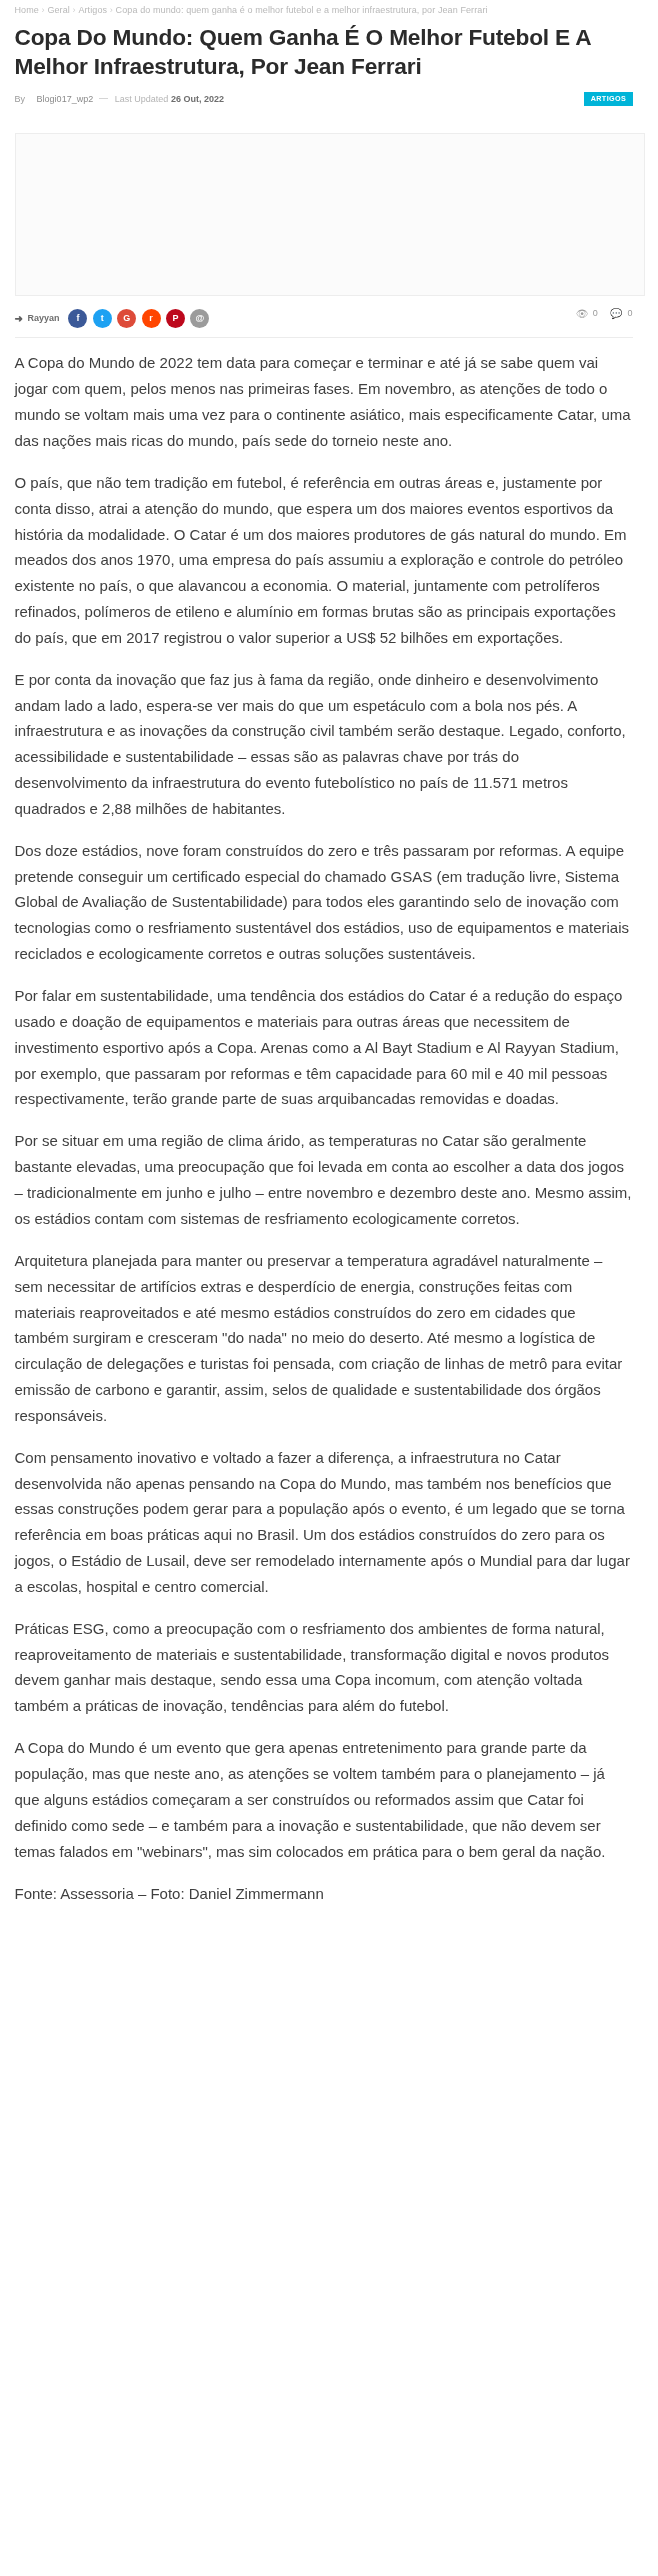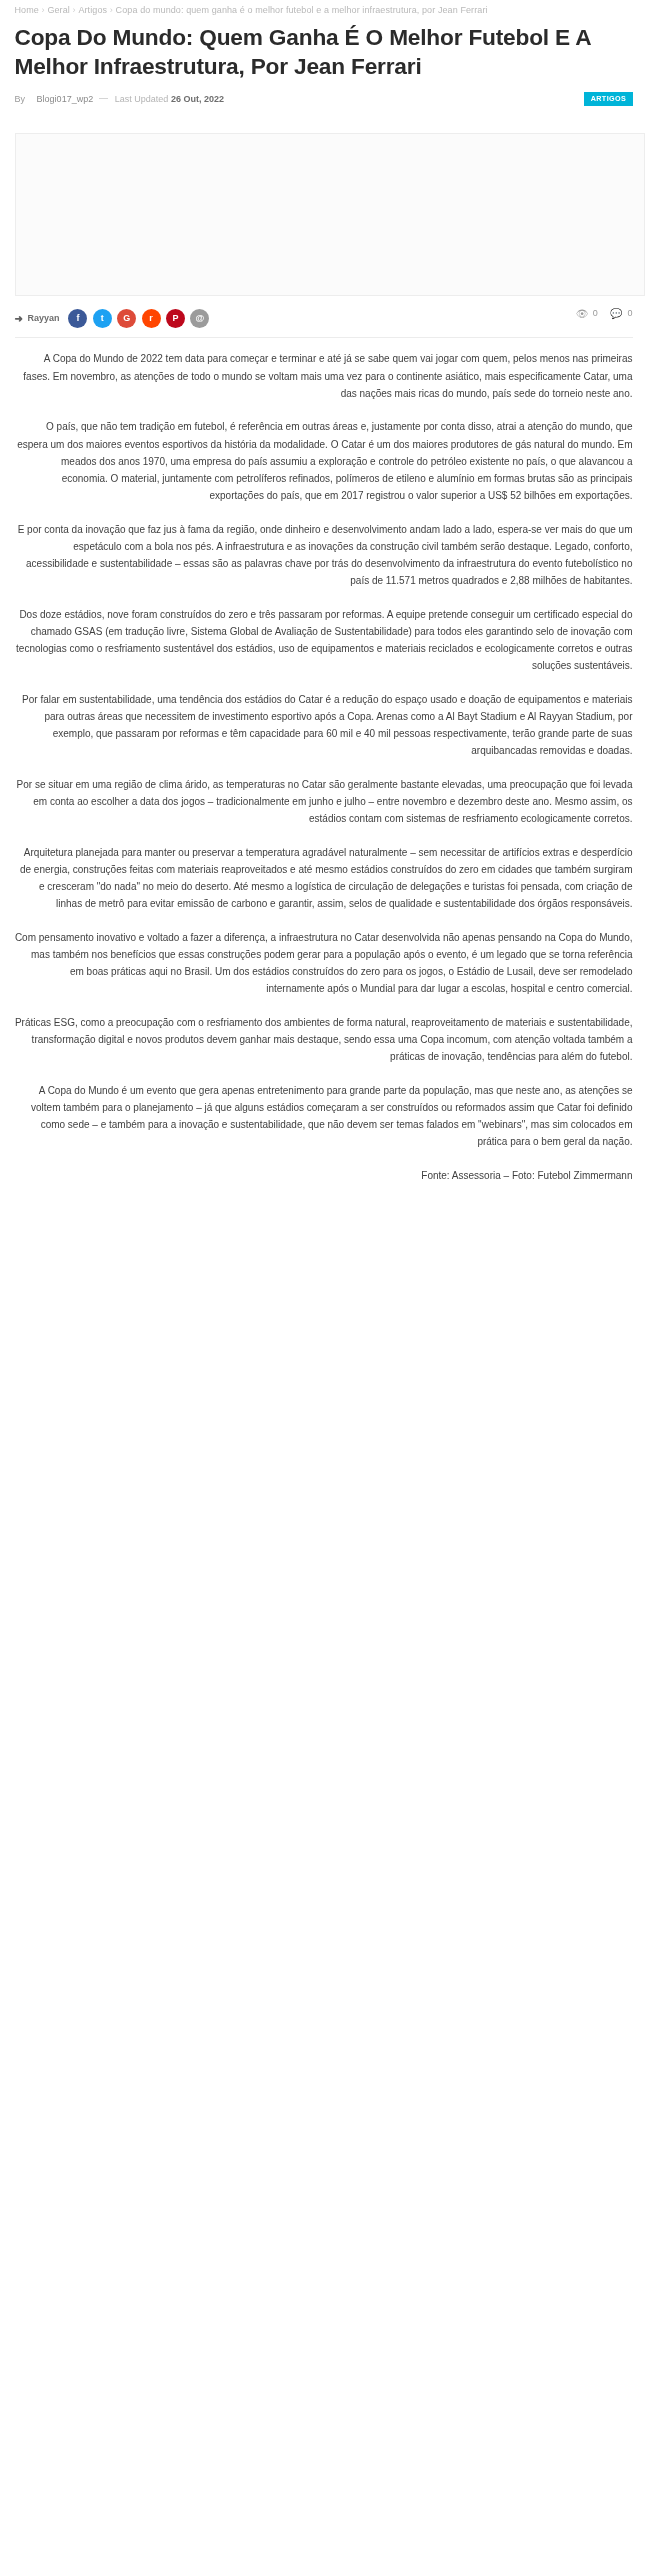--- a/index.html
+++ b/index.html
@@ -145,25 +145,25 @@
     align-items: center;
     margin-left: 12.7px;
   }
   .counts .c-item .g {
     margin-right: 4.5px;
     color: #9a9a9a;
     font-size: 10px;
   }
   
   .content p {
-    font-size: 10px;
+    font-size: 15px;
     line-height: 1.72;
     color: #3f3f3f;
     margin: 0 0 16.3px 0;
-    text-align: right;
+    text-align: left;
   }
   .content p.small-note {
     margin-bottom: 9px;
   }
 </style>
 </head>
 <body>
 
 <div class="page">
 
@@ -226,17 +226,17 @@
     <p>A Copa do Mundo de 2022 tem data para começar e terminar e até já se sabe quem vai jogar com quem, pelos menos nas primeiras fases. Em novembro, as atenções de todo o mundo se voltam mais uma vez para o continente asiático, mais especificamente Catar, uma das nações mais ricas do mundo, país sede do torneio neste ano.</p>
     <p>O país, que não tem tradição em futebol, é referência em outras áreas e, justamente por conta disso, atrai a atenção do mundo, que espera um dos maiores eventos esportivos da história da modalidade. O Catar é um dos maiores produtores de gás natural do mundo. Em meados dos anos 1970, uma empresa do país assumiu a exploração e controle do petróleo existente no país, o que alavancou a economia. O material, juntamente com petrolíferos refinados, polímeros de etileno e alumínio em formas brutas são as principais exportações do país, que em 2017 registrou o valor superior a US$ 52 bilhões em exportações.</p>
     <p>E por conta da inovação que faz jus à fama da região, onde dinheiro e desenvolvimento andam lado a lado, espera-se ver mais do que um espetáculo com a bola nos pés. A infraestrutura e as inovações da construção civil também serão destaque. Legado, conforto, acessibilidade e sustentabilidade – essas são as palavras chave por trás do desenvolvimento da infraestrutura do evento futebolístico no país de 11.571 metros quadrados e 2,88 milhões de habitantes.</p>
     <p>Dos doze estádios, nove foram construídos do zero e três passaram por reformas. A equipe pretende conseguir um certificado especial do chamado GSAS (em tradução livre, Sistema Global de Avaliação de Sustentabilidade) para todos eles garantindo selo de inovação com tecnologias como o resfriamento sustentável dos estádios, uso de equipamentos e materiais reciclados e ecologicamente corretos e outras soluções sustentáveis.</p>
     <p>Por falar em sustentabilidade, uma tendência dos estádios do Catar é a redução do espaço usado e doação de equipamentos e materiais para outras áreas que necessitem de investimento esportivo após a Copa. Arenas como a Al Bayt Stadium e Al Rayyan Stadium, por exemplo, que passaram por reformas e têm capacidade para 60 mil e 40 mil pessoas respectivamente, terão grande parte de suas arquibancadas removidas e doadas.</p>
     <p>Por se situar em uma região de clima árido, as temperaturas no Catar são geralmente bastante elevadas, uma preocupação que foi levada em conta ao escolher a data dos jogos – tradicionalmente em junho e julho – entre novembro e dezembro deste ano. Mesmo assim, os estádios contam com sistemas de resfriamento ecologicamente corretos.</p>
     <p>Arquitetura planejada para manter ou preservar a temperatura agradável naturalmente – sem necessitar de artifícios extras e desperdício de energia, construções feitas com materiais reaproveitados e até mesmo estádios construídos do zero em cidades que também surgiram e cresceram "do nada" no meio do deserto. Até mesmo a logística de circulação de delegações e turistas foi pensada, com criação de linhas de metrô para evitar emissão de carbono e garantir, assim, selos de qualidade e sustentabilidade dos órgãos responsáveis.</p>
     <p>Com pensamento inovativo e voltado a fazer a diferença, a infraestrutura no Catar desenvolvida não apenas pensando na Copa do Mundo, mas também nos benefícios que essas construções podem gerar para a população após o evento, é um legado que se torna referência em boas práticas aqui no Brasil. Um dos estádios construídos do zero para os jogos, o Estádio de Lusail, deve ser remodelado internamente após o Mundial para dar lugar a escolas, hospital e centro comercial.</p>
     <p>Práticas ESG, como a preocupação com o resfriamento dos ambientes de forma natural, reaproveitamento de materiais e sustentabilidade, transformação digital e novos produtos devem ganhar mais destaque, sendo essa uma Copa incomum, com atenção voltada também a práticas de inovação, tendências para além do futebol.</p>
     <p>A Copa do Mundo é um evento que gera apenas entretenimento para grande parte da população, mas que neste ano, as atenções se voltem também para o planejamento – já que alguns estádios começaram a ser construídos ou reformados assim que Catar foi definido como sede – e também para a inovação e sustentabilidade, que não devem ser temas falados em "webinars", mas sim colocados em prática para o bem geral da nação.</p>
-    <p class="small-note">Fonte: Assessoria – Foto: Futebol Zimmermann</p>
+    <p class="small-note">Fonte: Assessoria – Foto: Daniel Zimmermann</p>
   </div>
 
 </div>
 
 
 </body></html>

